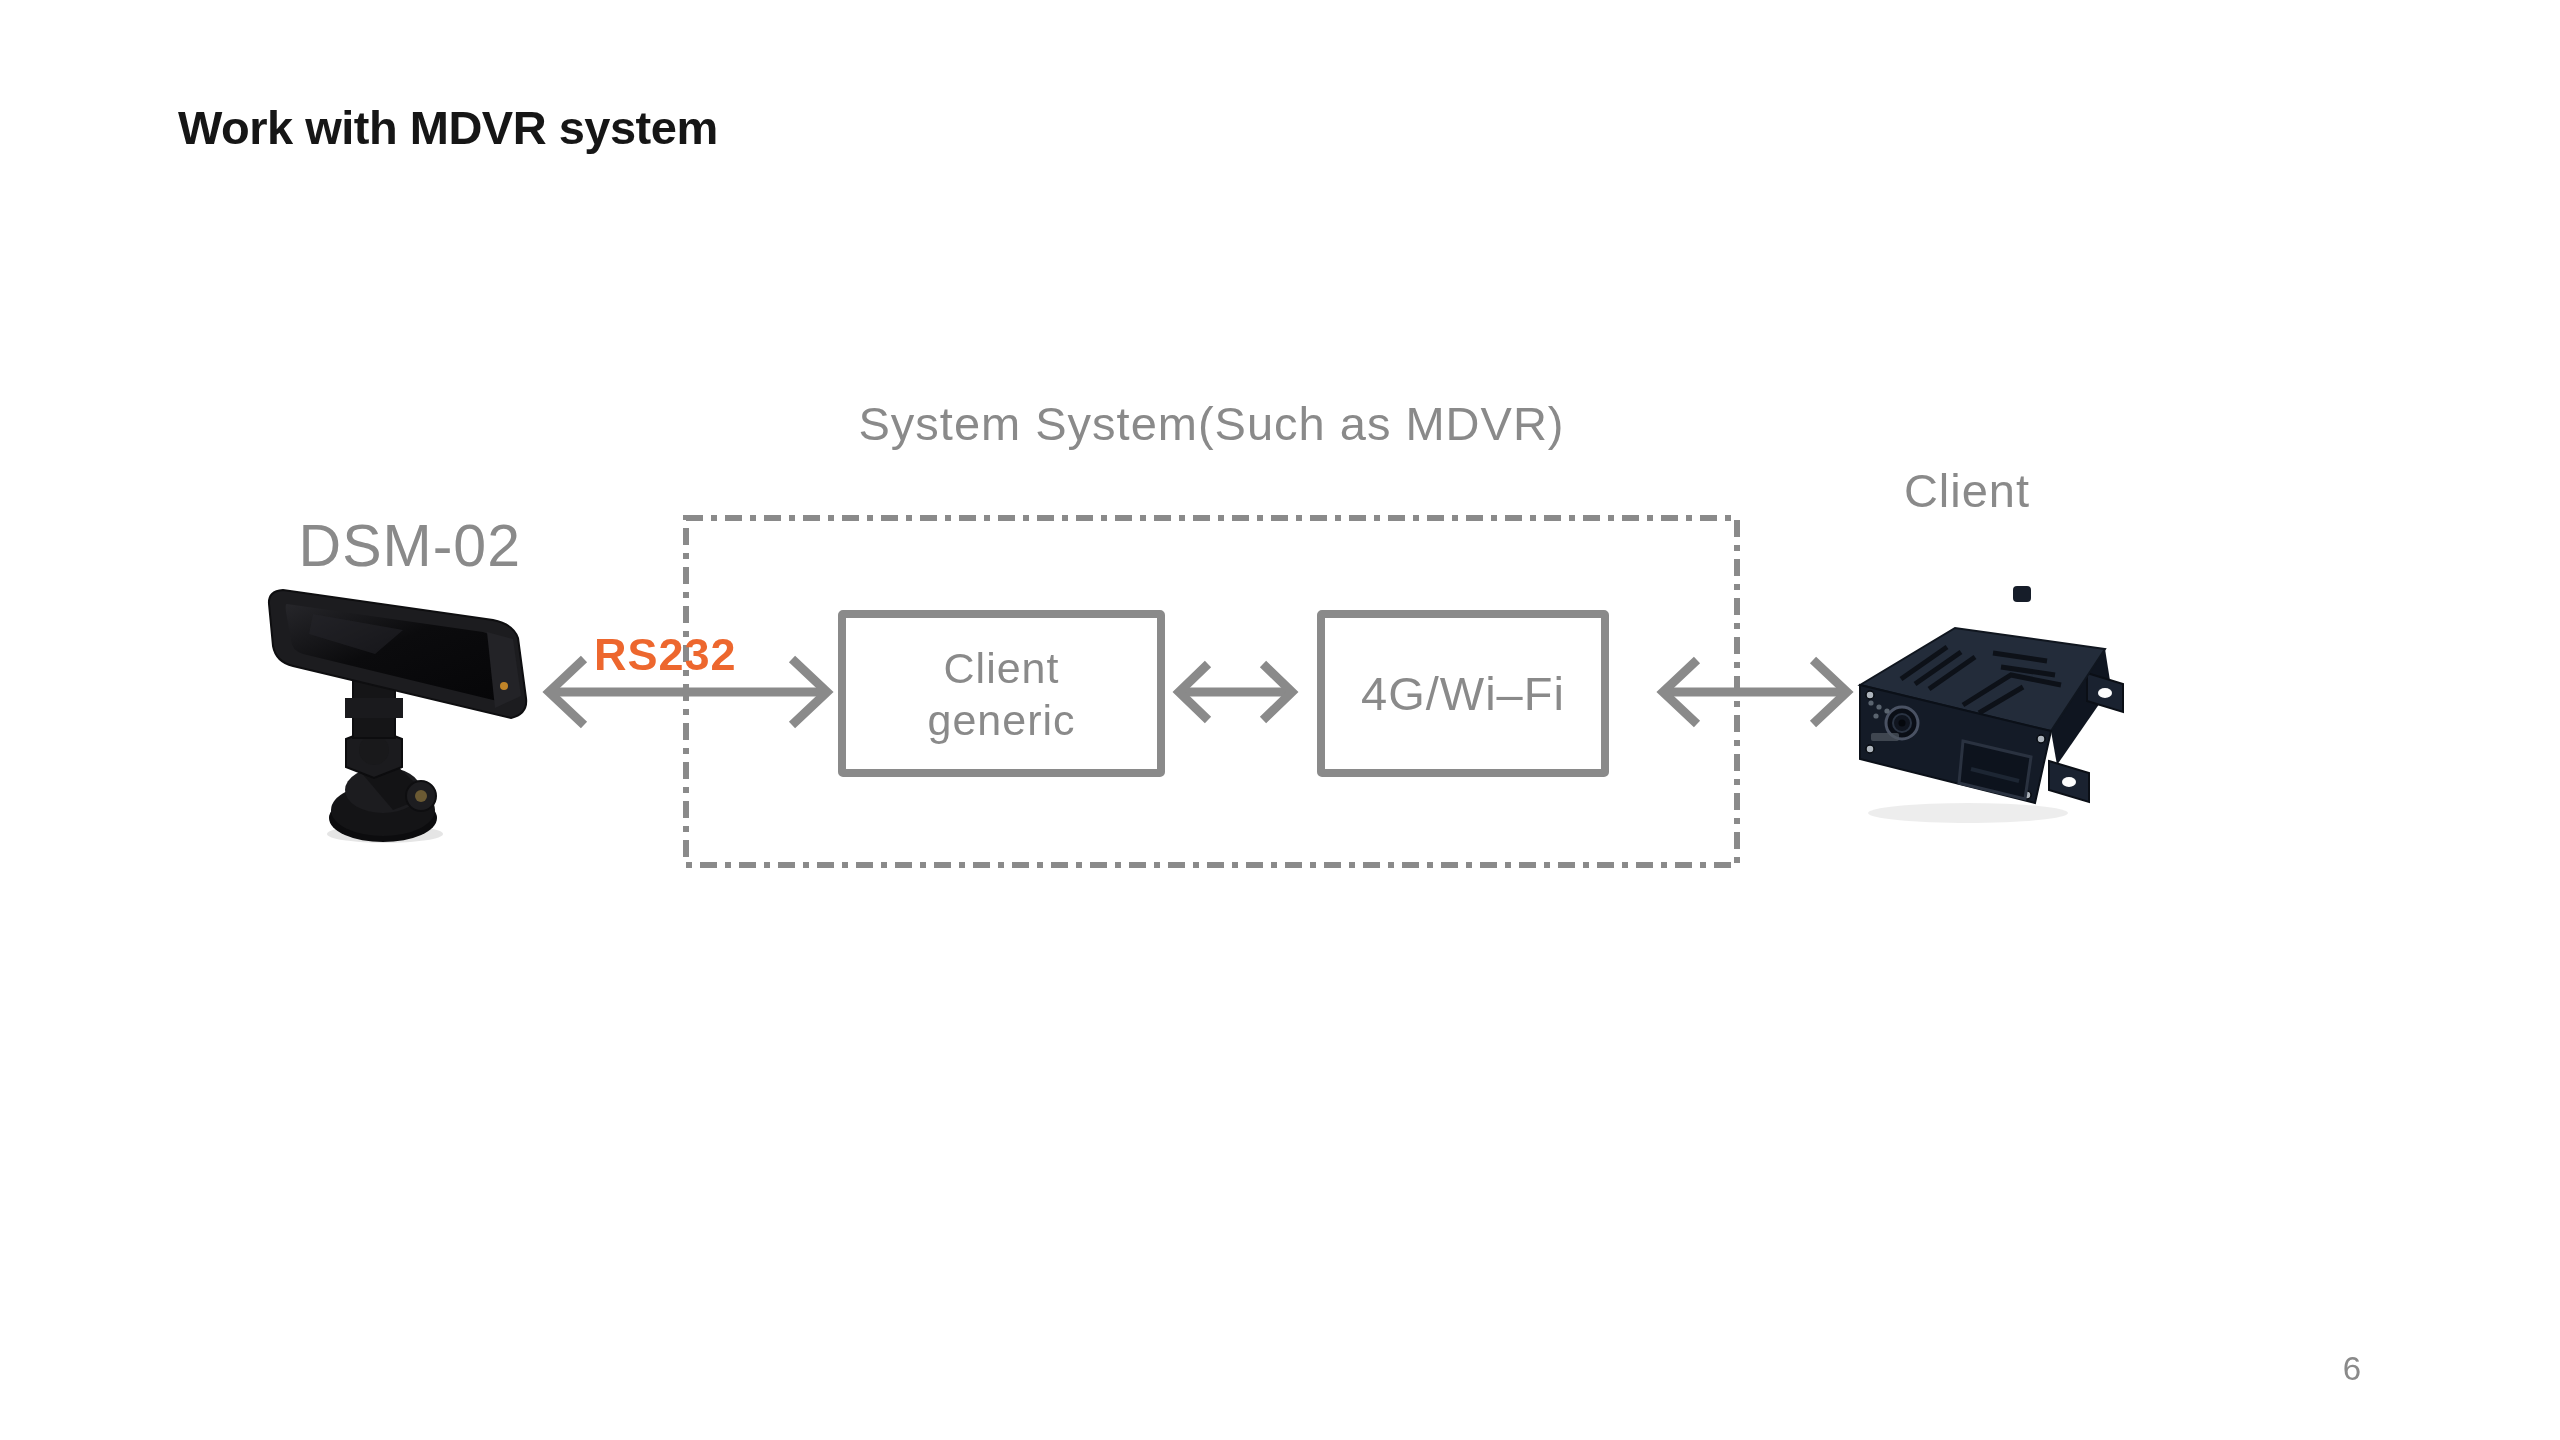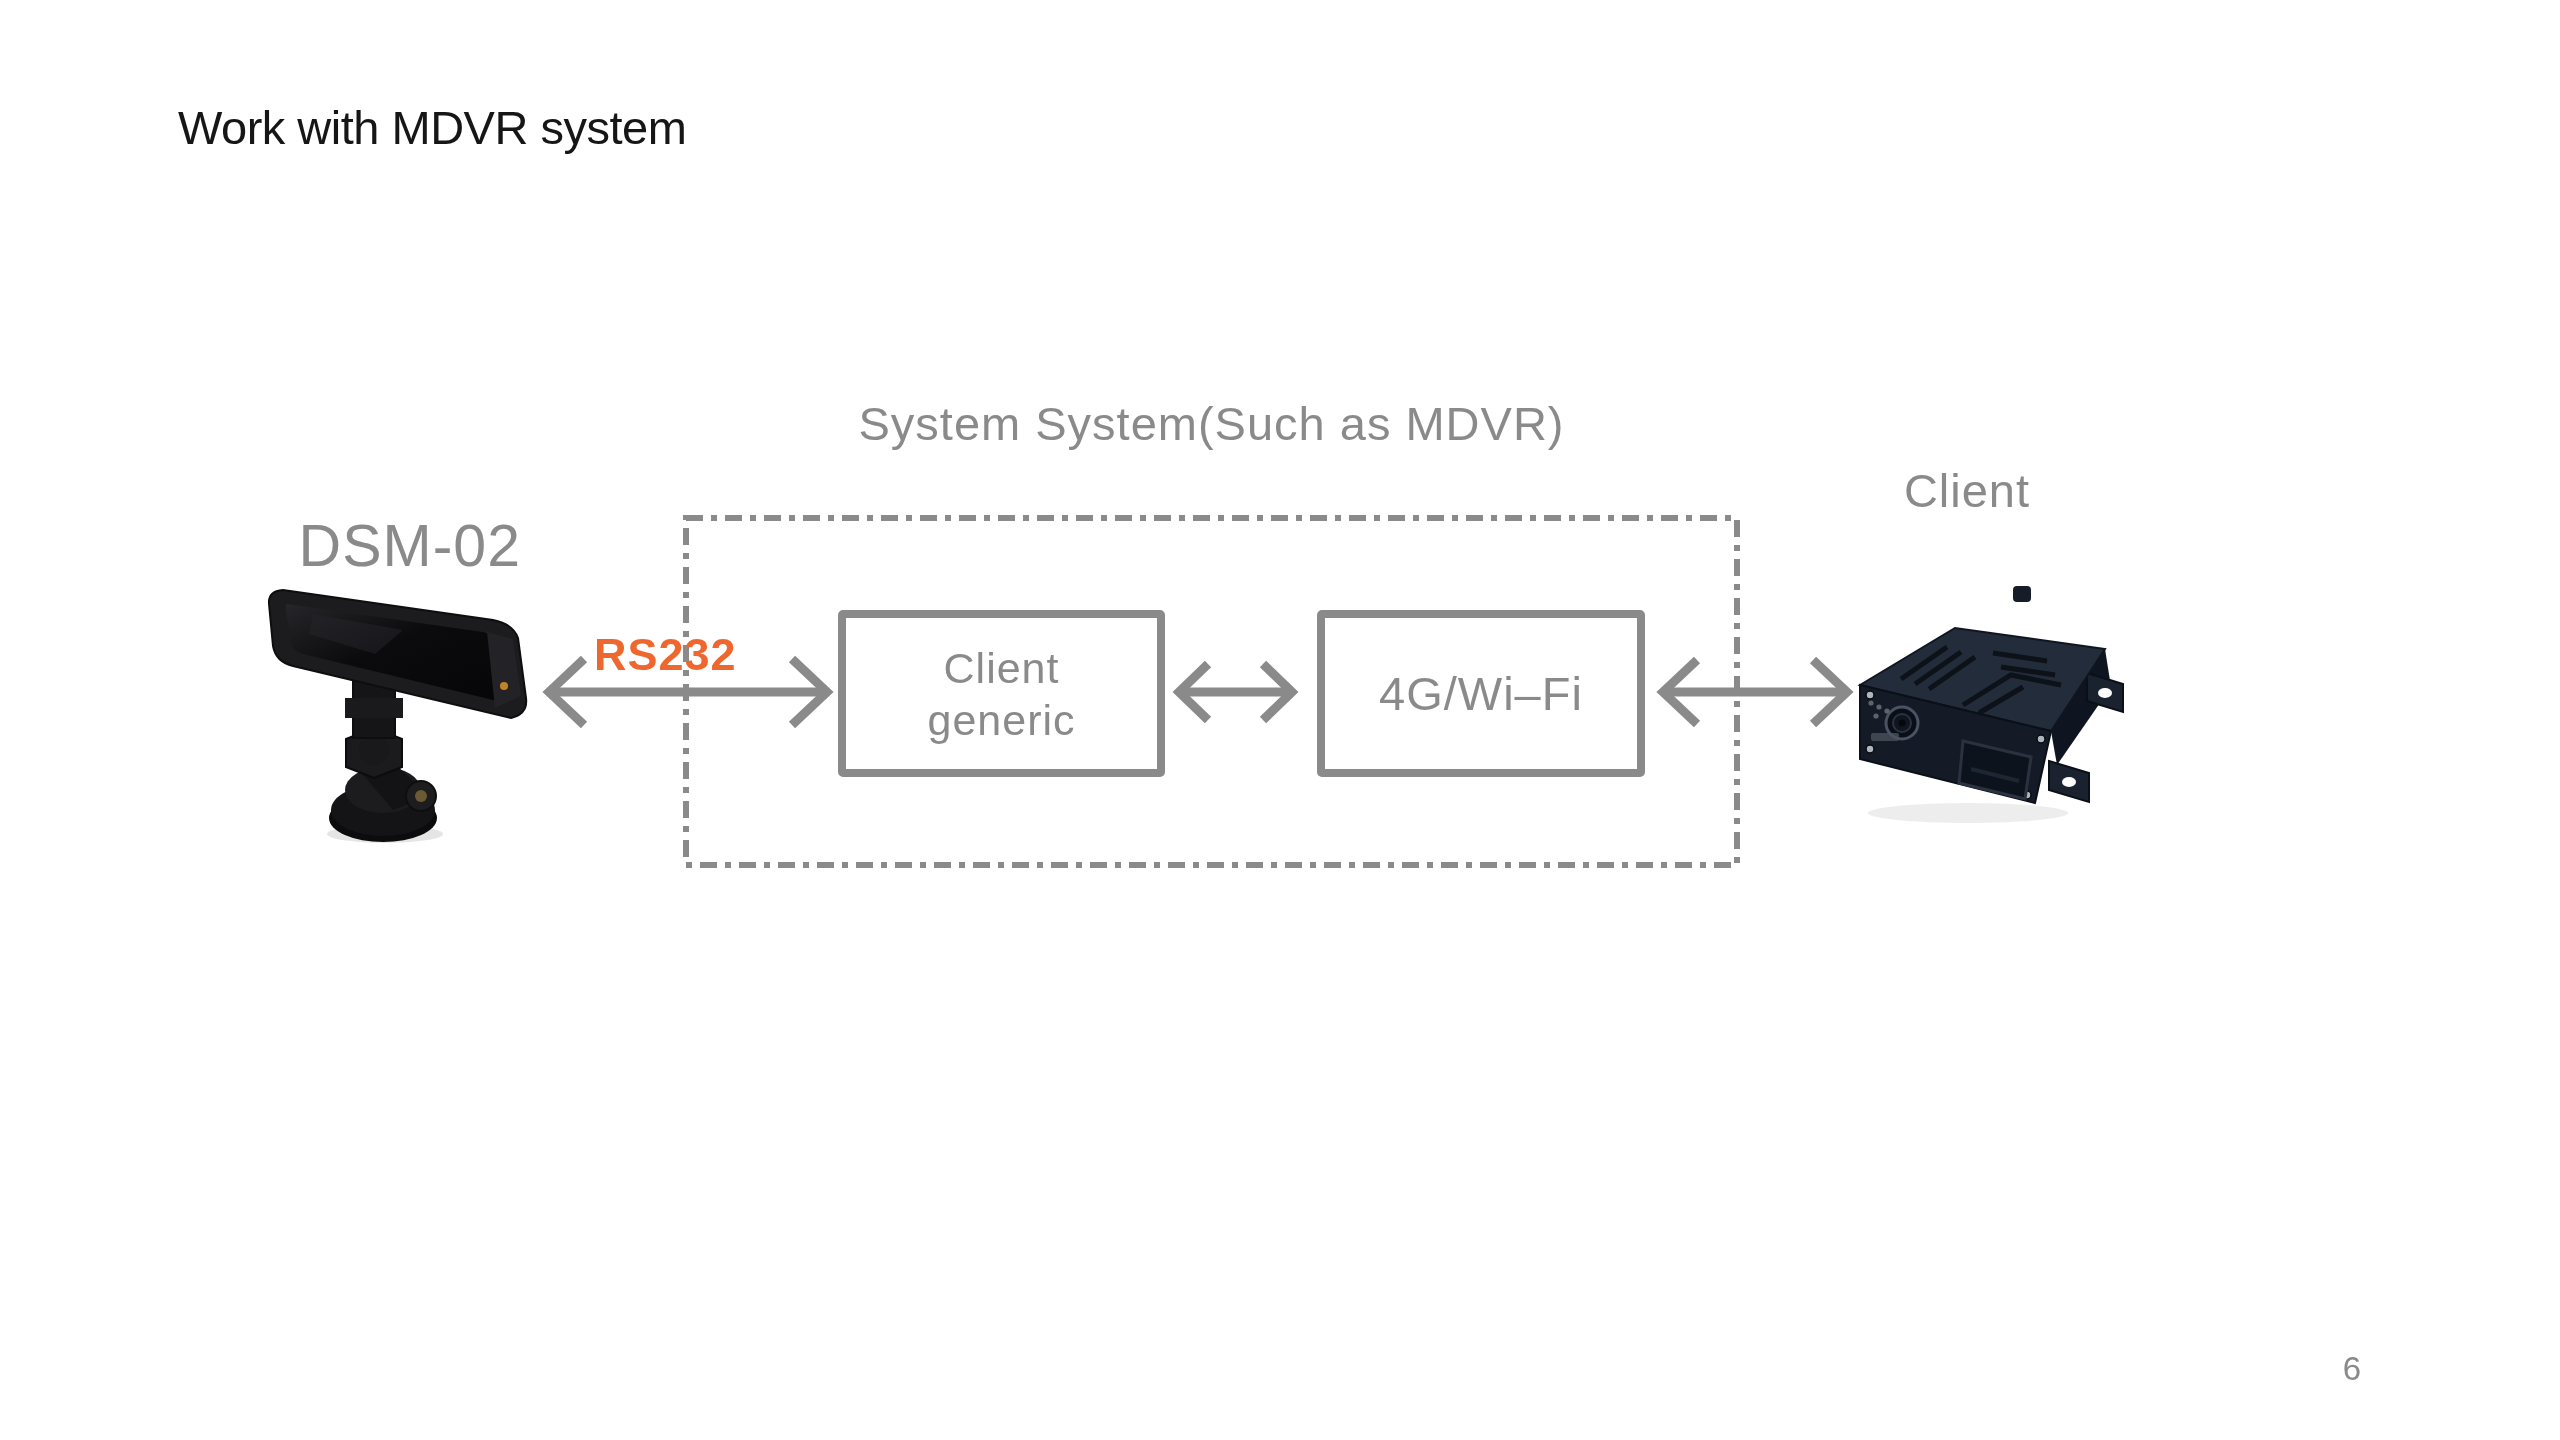--- a/index.html
+++ b/index.html
@@ -11,21 +11,21 @@
   .canvas{
     position:relative;
     width:2560px;height:1440px;
     background:#ffffff;
     overflow:hidden;
     font-family:"Liberation Sans","DejaVu Sans",sans-serif;
   }
   .abs{position:absolute;}
   .title{
     left:178px;top:100px;
-    font-size:47px;font-weight:400;color:var(--text-black);
+    font-size:47px;font-weight:700;color:var(--text-black);
     letter-spacing:-0.5px;white-space:nowrap;
   }
   .subtitle{
     left:181px;top:194px;
     font-size:36px;font-weight:400;color:#1d1d1d;
     white-space:nowrap;
   }
   .gray-label{
     color:var(--diagram-gray);
     letter-spacing:1px;
@@ -49,21 +49,21 @@
     box-sizing:border-box;
     border:8px solid var(--diagram-gray);
     border-radius:5px;
     background:#ffffff;
     display:flex;flex-direction:column;
     align-items:center;justify-content:center;
     text-align:center;
   }
   .hw-box{left:838px;top:610px;width:327px;height:167px;}
   .hw-box .line{font-size:43px;line-height:52px;color:var(--diagram-gray);letter-spacing:1px;}
-  .net-box{left:1317px;top:610px;width:328px;height:167px;}
+  .net-box{left:1317px;top:610px;width:292px;height:167px;}
   .net-box .line{font-size:47px;line-height:52px;color:var(--diagram-gray);letter-spacing:1px;}
   .backend-label{
     left:1757px;top:460px;width:420px;
     text-align:center;font-size:47px;line-height:62px;
   }
   .page-number{
     left:2330px;top:1350px;width:44px;
     text-align:center;font-size:33px;color:var(--diagram-gray);
   }
   svg{display:block;}

